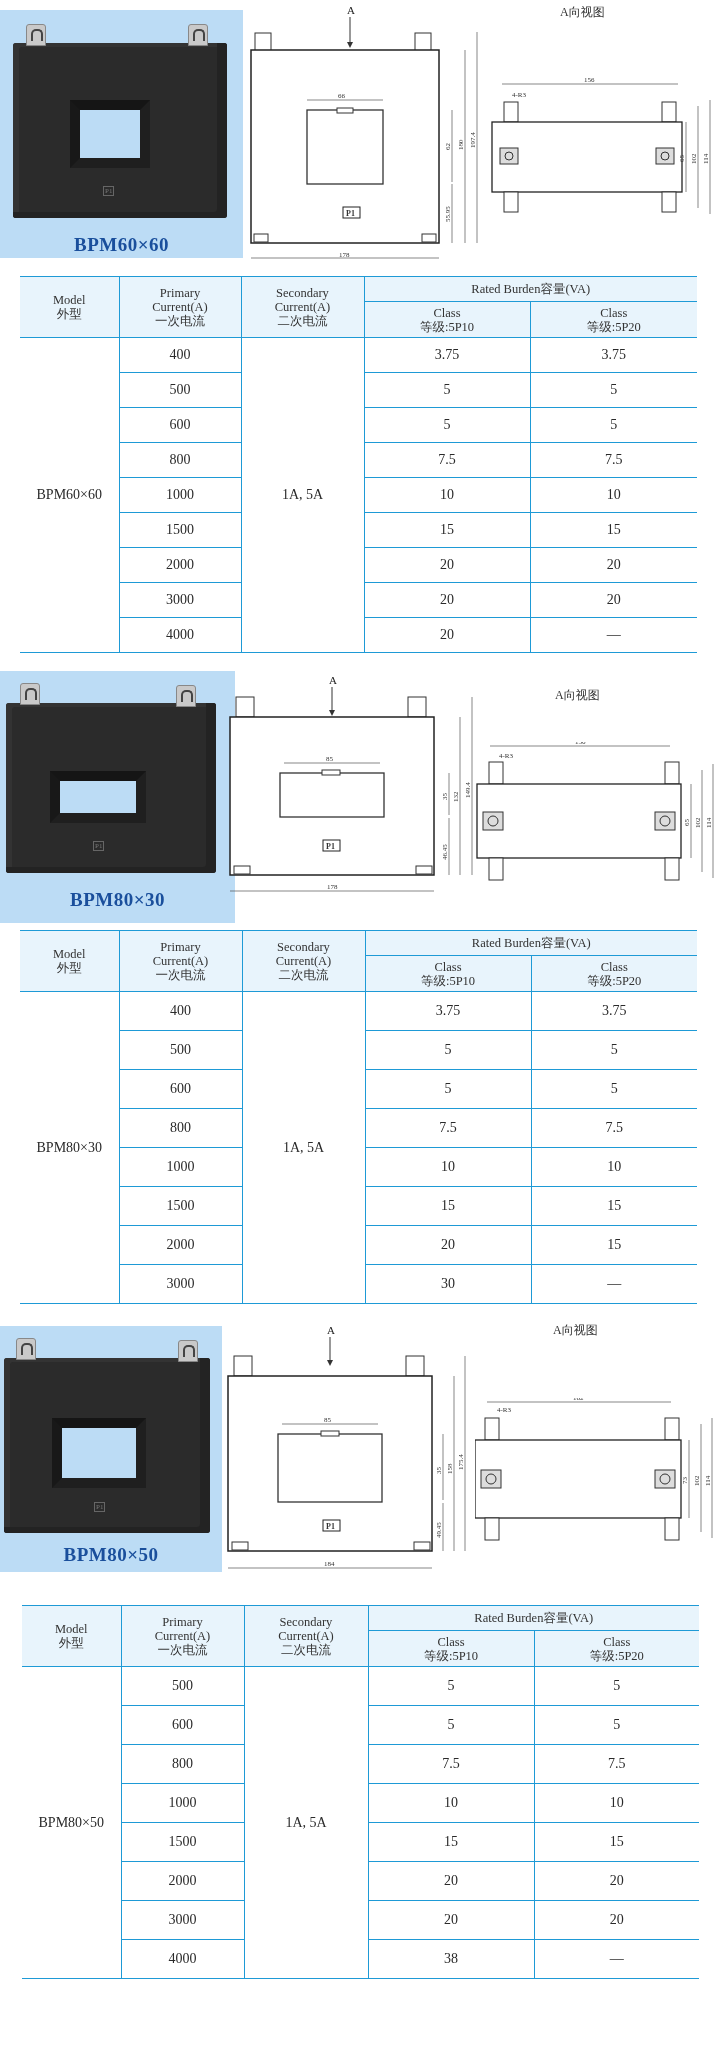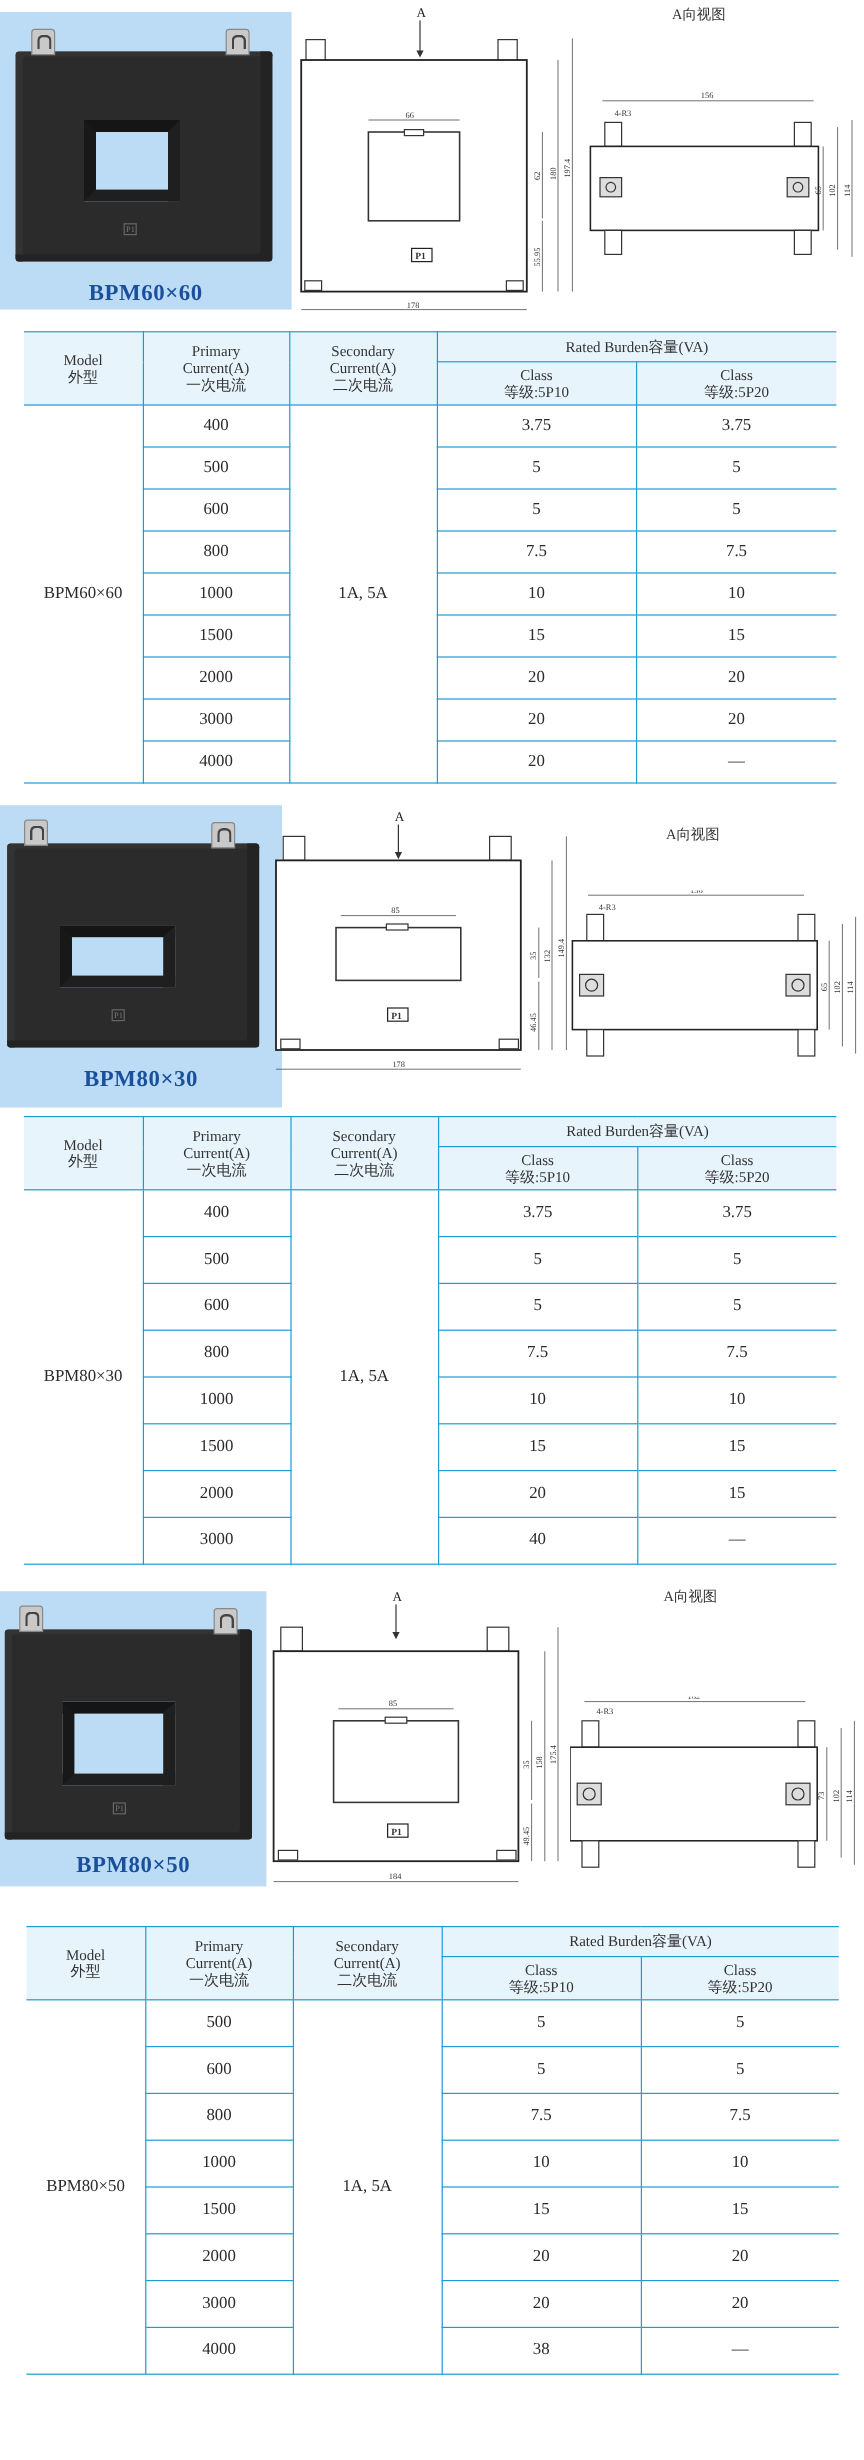--- a/index.html
+++ b/index.html
@@ -317,21 +317,21 @@
           <td>15</td>
           <td>15</td>
         </tr>
     <tr style="height:39px;">
           <td>2000</td>
           <td>20</td>
           <td>15</td>
         </tr>
     <tr style="height:39px;">
           <td>3000</td>
-          <td>40</td>
+          <td>30</td>
           <td>—</td>
         </tr>
   </tbody>
     </table>
 </div>
 
 <div class="section" style="top:1320px;height:730px;">
   <div class="photo" style="top:6px;width:222px;height:246px;">
     <div class="ct-body" style="left:4px;top:32px;width:206px;height:175px;"></div>
     <div class="terminal" style="left:16px;top:12px;"></div>
@@ -364,21 +364,21 @@
       <line x1="232" y1="52" x2="232" y2="227" stroke="#555" stroke-width="0.7"></line>
       <line x1="243" y1="32" x2="243" y2="227" stroke="#555" stroke-width="0.7"></line>
       <text class="dtext" transform="translate(219,150) rotate(-90)">35</text>
       <text class="dtext" transform="translate(219,214) rotate(-90)">49.45</text>
       <text class="dtext" transform="translate(230,150) rotate(-90)">158</text>
       <text class="dtext" transform="translate(241,146) rotate(-90)">175.4</text>
     </svg>
   </div>
 
   <div class="aview" style="left:553px;top:2px;">A向视图</div>
-  <div class="drawing" style="left:475px;top:78px;width:245px;height:150px;margin-top:16px;">
+  <div class="drawing" style="left:475px;top:78px;width:245px;height:150px;">
     <svg width="245" height="150" viewBox="0 0 245 150">
       <line x1="12" y1="4" x2="196" y2="4" stroke="#555" stroke-width="0.7"></line>
       <text class="dtext" x="98" y="2">162</text>
       <text class="dtext" x="22" y="14">4-R3</text>
       <rect x="10" y="20" width="14" height="22" fill="#fff" stroke="#333"></rect>
       <rect x="190" y="20" width="14" height="22" fill="#fff" stroke="#333"></rect>
       <rect x="0" y="42" width="206" height="78" fill="#fff" stroke="#222" stroke-width="1.3"></rect>
       <rect x="10" y="120" width="14" height="22" fill="#fff" stroke="#333"></rect>
       <rect x="190" y="120" width="14" height="22" fill="#fff" stroke="#333"></rect>
       <rect x="6" y="72" width="20" height="18" fill="#ddd" stroke="#333"></rect>

